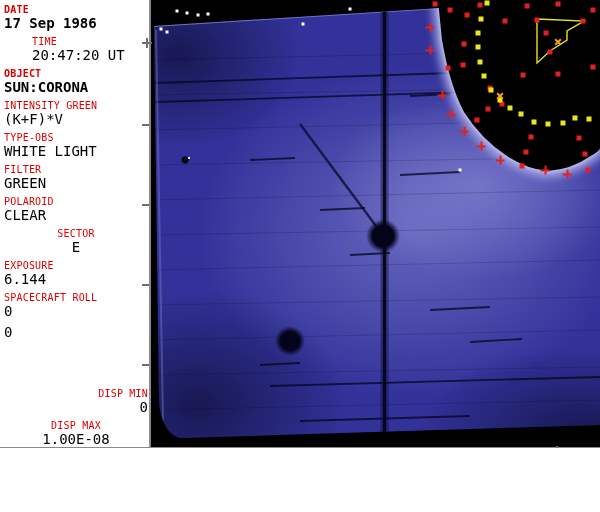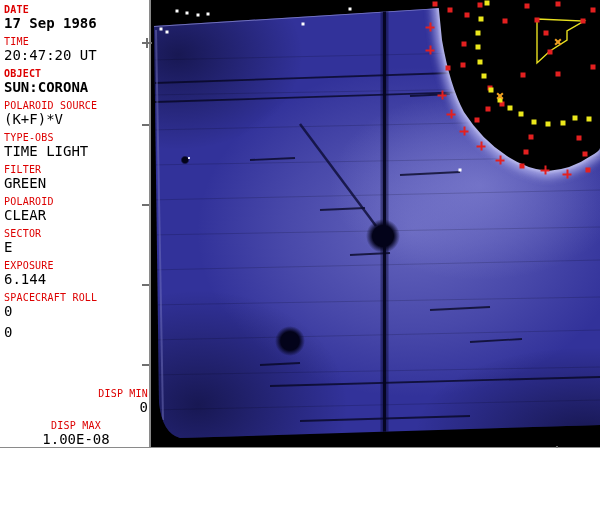--- a/index.html
+++ b/index.html
@@ -37,45 +37,45 @@
 </head>
 <body>
 
 <div id="screen">
 
   <div id="sidebar">
       <div class="meta-row" style="top: 4px; font-weight: bold;">
         <div class="meta-label">DATE</div>
         <div class="meta-value">17 Sep 1986</div>
       </div>
-      <div class="meta-row" style="top: 36px;">
+      <div class="meta-row" style="top: 36px; margin-left: 28px;">
         <div class="meta-label">TIME</div>
         <div class="meta-value">20:47:20 UT</div>
       </div>
       <div class="meta-row" style="top: 68px; font-weight: bold;">
         <div class="meta-label">OBJECT</div>
         <div class="meta-value">SUN:CORONA</div>
       </div>
       <div class="meta-row" style="top: 100px;">
-        <div class="meta-label">POLAROID SOURCE</div>
+        <div class="meta-label">INTENSITY GREEN</div>
         <div class="meta-value">(K+F)*V</div>
       </div>
       <div class="meta-row" style="top: 132px;">
         <div class="meta-label">TYPE-OBS</div>
-        <div class="meta-value">TIME LIGHT</div>
+        <div class="meta-value">WHITE LIGHT</div>
       </div>
       <div class="meta-row" style="top: 196px;">
         <div class="meta-label">POLAROID</div>
         <div class="meta-value">CLEAR</div>
       </div>
       <div class="meta-row" style="top: 164px;">
         <div class="meta-label">FILTER</div>
         <div class="meta-value">GREEN</div>
       </div>
-      <div class="meta-row" style="top: 228px;">
+      <div class="meta-row" style="top: 228px; text-align: center;">
         <div class="meta-label">SECTOR</div>
         <div class="meta-value">E</div>
       </div>
       <div class="meta-row" style="top: 260px;">
         <div class="meta-label">EXPOSURE</div>
         <div class="meta-value">6.144</div>
       </div>
       <div class="meta-row" style="top: 292px;">
         <div class="meta-label">SPACECRAFT ROLL</div>
         <div class="meta-value">0</div>

